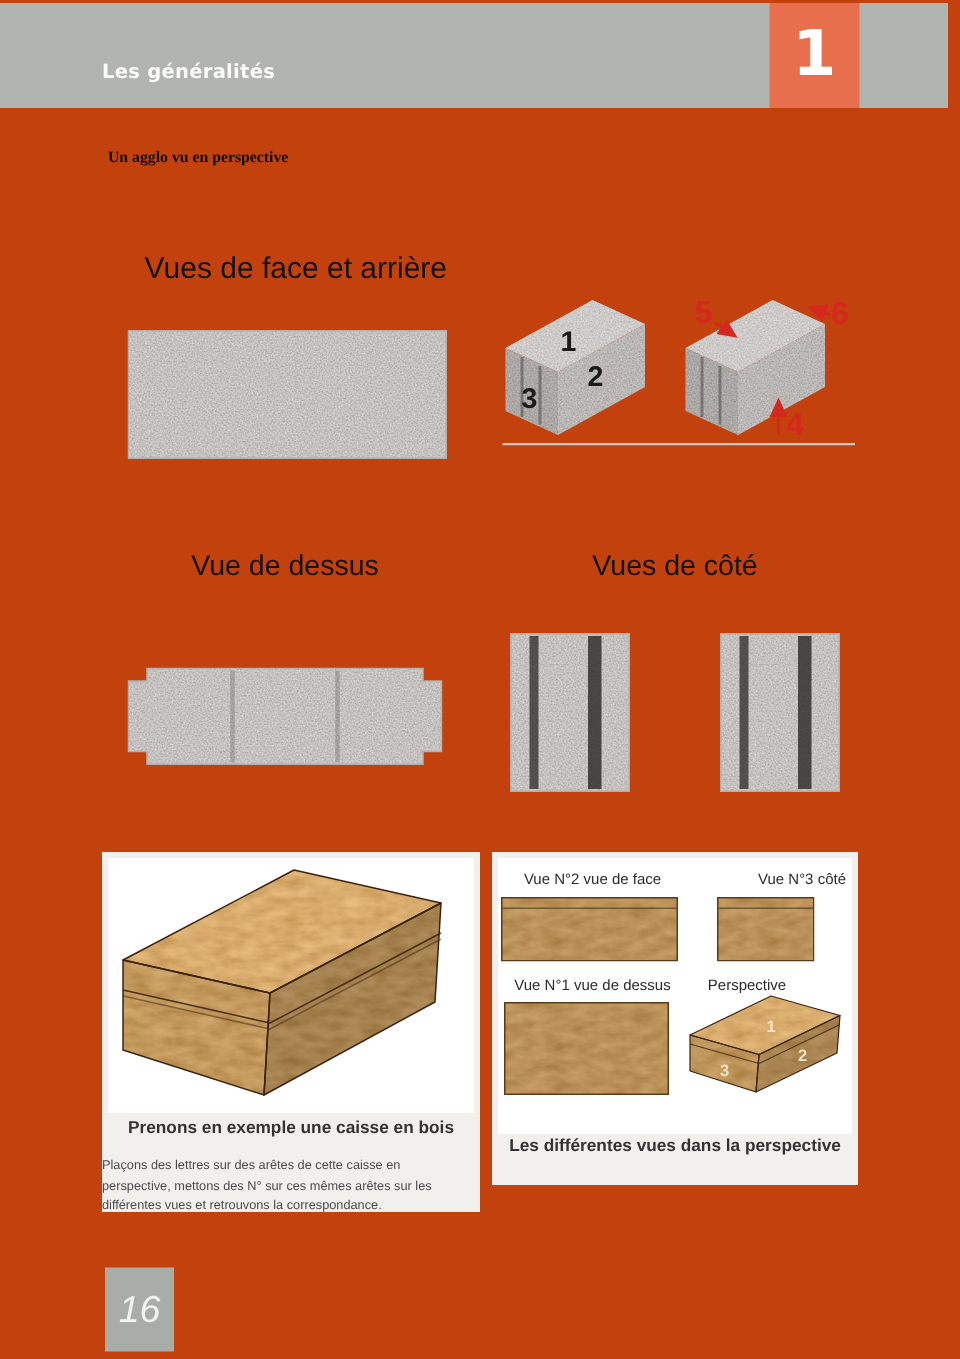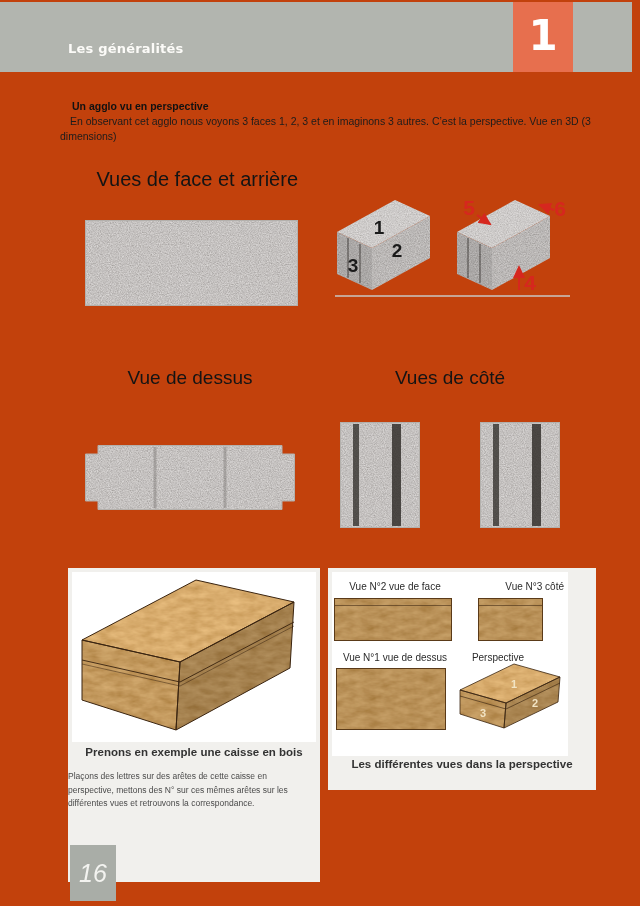--- a/index.html
+++ b/index.html
@@ -5,21 +5,21 @@
   html,body{margin:0;padding:0;background:#ffffff;}
   .page{position:relative;width:640px;height:906px;background:#c2410c;overflow:hidden;
         font-family:"Liberation Sans",sans-serif;}
   .abs{position:absolute;}
   .header-bar{left:0;top:2px;width:632px;height:70px;background:#b2b5af;}
   .header-title{left:68px;top:41px;font-family:"DejaVu Sans",sans-serif;font-weight:bold;
         font-size:13px;color:#fcfbf8;letter-spacing:.2px;}
   .chapter-badge{left:513px;top:2px;width:60px;height:70px;background:#e76f4e;text-align:center;}
   .chapter-badge span{display:block;line-height:68px;font-family:"DejaVu Sans",sans-serif;
         font-weight:bold;font-size:42px;color:#ffffff;}
-  .intro-heading{left:72px;top:100px;font-size:10.5px;font-weight:bold;color:#111;}
+  .intro-heading{left:72px;top:100px;font-size:10.5px;font-weight:bold;color:#111;font-family:Liberation Serif, serif;}
   .intro-body{left:60px;top:114px;width:537px;font-size:10.5px;color:#1c1c1c;line-height:14.5px;text-indent:10px;}
   .h-large{font-size:20px;color:#141414;text-align:right;}
   .h-mid{font-size:19px;color:#141414;text-align:center;}
   .card{background:#f1f0ed;}
   .card .photo{position:absolute;background:#ffffff;}
   .card-caption{position:absolute;width:100%;text-align:center;font-weight:bold;
         font-size:11.5px;color:#333;}
   .card-desc{position:absolute;font-size:8.5px;color:#4a4a4a;line-height:13.5px;}
   .panel-label{position:absolute;text-align:center;font-size:10px;color:#2b2b2b;}
   .footer-box{left:70px;top:845px;width:46px;height:56px;background:#a9ada7;text-align:center;font-style:italic;}
@@ -54,21 +54,20 @@
 
 <div class="page">
 
   <div class="abs header-bar"></div>
   <div class="abs header-title">Les généralités</div>
   <div class="abs chapter-badge">
     <span>1</span>
   </div>
 
   <div class="abs intro-heading">Un agglo vu en perspective</div>
-  <div class="abs intro-body">En observant cet agglo nous voyons 3 faces 1, 2, 3 et en imaginons 3 autres. C’est la perspective. Vue en 3D (3 dimensions)</div>
 
   <div class="abs h-large" style="left:85px;top:168px;width:213px;">Vues de face et arrière</div>
 
   <svg class="abs" style="left:85px;top:220px;" width="213" height="86">
     <rect x="0.5" y="0.5" width="212" height="85" fill="#8a8680" filter="url(#concrete)"></rect>
     <rect x="0.5" y="0.5" width="212" height="85" fill="none" stroke="#b3b0ac"></rect>
   </svg>
 
   <svg class="abs" style="left:333px;top:190px;" width="240" height="110" viewBox="0 0 240 110">
     <line x1="2" y1="106" x2="237" y2="106" stroke="#c9c7c3" stroke-width="1.5"></line>
@@ -121,21 +120,21 @@
     <rect x="52" y="2" width="9" height="102" fill="#26221f" opacity="0.78"></rect>
     <rect x="0.5" y="0.5" width="79" height="105" fill="none" stroke="#b3b0ac"></rect>
   </svg>
   <svg class="abs" style="left:480px;top:422px;" width="80" height="106">
     <rect x="0.5" y="0.5" width="79" height="105" fill="#8a8680" filter="url(#concrete)"></rect>
     <rect x="13" y="2" width="6" height="102" fill="#26221f" opacity="0.72"></rect>
     <rect x="52" y="2" width="9" height="102" fill="#26221f" opacity="0.78"></rect>
     <rect x="0.5" y="0.5" width="79" height="105" fill="none" stroke="#b3b0ac"></rect>
   </svg>
 
-  <div class="abs card" style="left:68px;top:568px;width:252px;height:314px;">
+  <div class="abs card" style="left:68px;top:568px;width:252px;height:240px;">
     <div class="photo" style="left:4px;top:4px;width:244px;height:170px;">
       <svg width="244" height="170" viewBox="0 0 244 170">
         <polygon points="10,68 124,8 222,30 108,90" fill="#a76121" filter="url(#wood)"></polygon>
         <polygon points="10,68 124,8 222,30 108,90" fill="#ffdfae" opacity="0.12"></polygon>
         <polygon points="10,68 108,90 104,158 10,128" fill="#a76121" filter="url(#wood)"></polygon>
         <polygon points="10,68 108,90 104,158 10,128" fill="#000000" opacity="0.08"></polygon>
         <polygon points="108,90 222,30 218,96 104,158" fill="#a76121" filter="url(#wood)"></polygon>
         <polygon points="108,90 222,30 218,96 104,158" fill="#000000" opacity="0.22"></polygon>
         <g fill="none" stroke="#3a2410" stroke-width="1" stroke-linejoin="round">
           <polygon points="10,68 124,8 222,30 108,90"></polygon>
@@ -143,21 +142,21 @@
           <polygon points="108,90 222,30 218,96 104,158"></polygon>
           <polyline points="10,88 108,110 222,50" opacity="0.9"></polyline>
           <polyline points="10,92 108,114 222,54" opacity="0.5"></polyline>
         </g>
       </svg>
     </div>
     <div class="card-caption" style="top:178px;">Prenons en exemple une caisse en bois</div>
     <div class="card-desc" style="left:0;top:202px;width:227px;">Plaçons des lettres sur des arêtes de cette caisse en perspective, mettons des N° sur ces mêmes arêtes sur les différentes vues et retrouvons la correspondance.</div>
   </div>
 
-  <div class="abs card" style="left:328px;top:568px;width:268px;height:222px;">
+  <div class="abs card" style="left:328px;top:568px;width:244px;height:222px;">
     <div class="photo" style="left:4px;top:4px;width:236px;height:184px;"></div>
 
     <div class="panel-label" style="left:6px;top:13px;width:122px;">Vue N°2 vue de face</div>
     <div class="panel-label" style="left:146px;top:13px;width:90px;text-align:right;">Vue N°3 côté</div>
 
     <svg class="abs" style="left:6px;top:30px;" width="118" height="43">
       <rect x="0.5" y="0.5" width="117" height="42" fill="#a76121" filter="url(#wood)"></rect>
       <rect x="0.5" y="0.5" width="117" height="42" fill="#000000" opacity="0.12"></rect>
       <line x1="1" y1="7.5" x2="117" y2="7.5" stroke="#3a2410" opacity="0.55"></line>
       <rect x="0.5" y="0.5" width="117" height="42" fill="none" stroke="#5a3a18"></rect>

